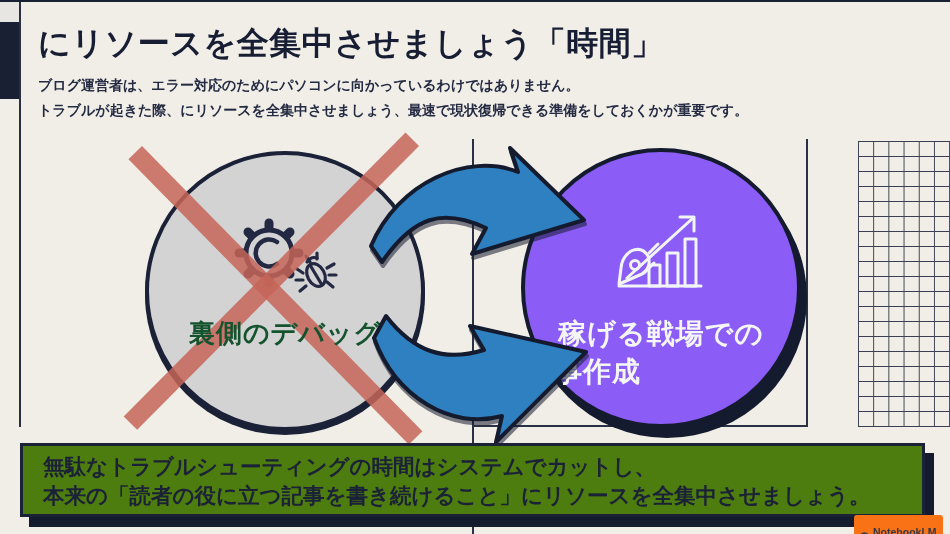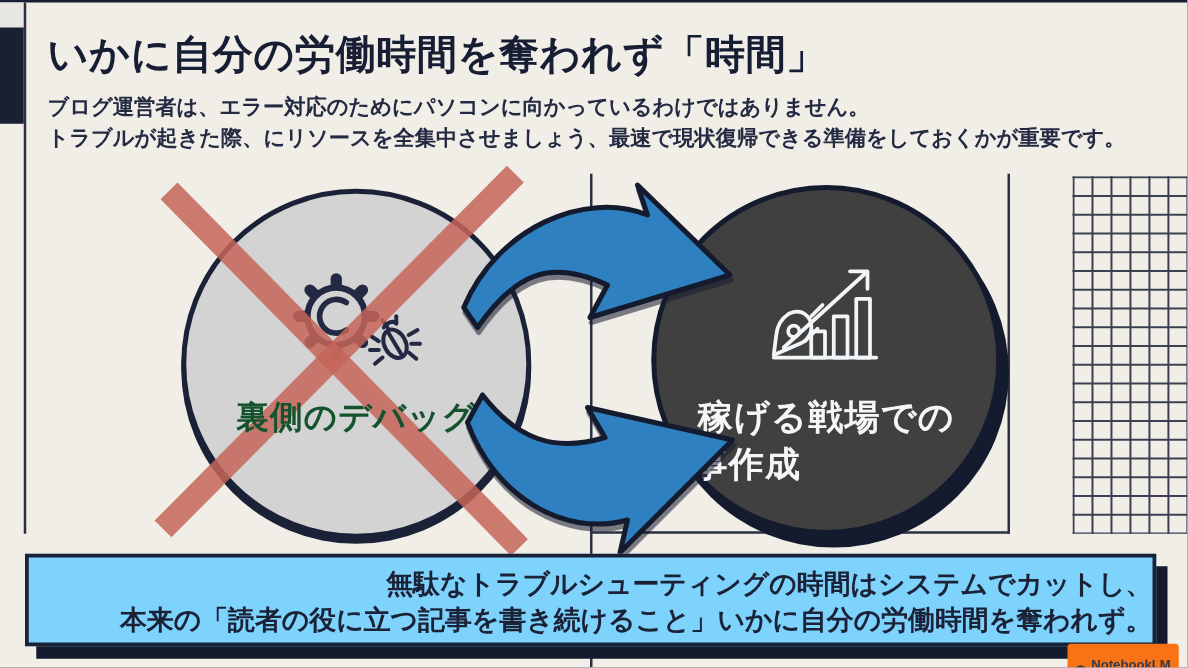--- a/index.html
+++ b/index.html
@@ -9,67 +9,67 @@
     font-family:"Liberation Sans","DejaVu Sans",sans-serif;
   }
   .abs{position:absolute;}
   
   .top-edge{left:0;top:0;width:950px;height:2px;background:#1a2033;}
   .corner-light{left:0;top:2px;width:19px;height:20px;background:#e7e6e2;}
   .accent-block{left:0;top:22px;width:19px;height:77px;background:#1a2033;}
   .vline-left{left:19px;top:2px;width:2px;height:425px;background:#2a3042;}
   
   .title{left:38px;top:22px;width:880px;font-size:32px;font-weight:bold;color:#171d33;letter-spacing:.5px;}
-  .subtitle{left:38px;top:73px;width:890px;font-size:17px;line-height:25px;font-weight:600;color:#232a42;}
+  .subtitle{left:38px;top:73px;width:890px;font-size:14px;line-height:25px;font-weight:600;color:#232a42;}
   
   .vline-mid{left:472px;top:139px;width:2px;height:395px;background:#2b3144;}
   .vline-right{left:806px;top:139px;width:2px;height:288px;background:#2b3144;}
   .hline-bottom{left:472px;top:425px;width:336px;height:2px;background:#2b3144;}
   .gridpaper{left:858px;top:141px;width:92px;height:286px;
     background-image:linear-gradient(#3a4052 1.3px,transparent 1.3px),
                      linear-gradient(90deg,#3a4052 1.3px,transparent 1.3px);
     background-size:15.2px 15px;}
   
   .circle{border-radius:50%;box-sizing:border-box;}
   .circle-gray{left:145px;top:151px;width:280px;height:280px;background:#d4d3d4;
     border:4px solid #1b2136;box-shadow:0 4px 0 #1b2136;}
-  .circle-blue{left:521px;top:148px;width:280px;height:280px;background:#404040;
+  .circle-blue{left:521px;top:148px;width:280px;height:280px;background:#8b5cf6;
     border:4px solid #151b2f;box-shadow:6px 10px 0 #151b2f;}
   .gray-label{left:145px;top:316px;width:280px;text-align:center;
     font-size:26px;font-weight:bold;color:#14532d;letter-spacing:1px;}
   .blue-label1{left:0;right:0;top:163px;text-align:center;font-size:28px;font-weight:bold;color:#f4f6f8;letter-spacing:1px;}
   .blue-label2{left:0;right:0;top:201px;text-align:left;font-size:28px;font-weight:bold;color:#f4f6f8;letter-spacing:1px;}
   
   .xstroke{width:400px;height:19px;background:rgba(198,101,88,.85);transform-origin:0 0;}
   .x1{left:142px;top:146px;transform:rotate(45.5deg);}
   .x2{left:419px;top:146px;transform:rotate(134.8deg);}
   
   .arrows{left:0;top:0;width:950px;height:534px;pointer-events:none;
     filter:drop-shadow(1px 4px 0 rgba(21,27,46,.55));}
   
-  .bottom-box{left:20px;top:443px;width:899px;height:68px;background:#7dd3fc;
-    border:3px solid #1b2136;box-shadow:9px 10px 0 #151b2e;box-sizing:content-box;text-align:right;}
+  .bottom-box{left:20px;top:443px;width:899px;height:68px;background:#4d7c0f;
+    border:3px solid #1b2136;box-shadow:9px 10px 0 #151b2e;box-sizing:content-box;}
   .bottom-box .line{margin:0 0 0 20px;font-size:21.5px;font-weight:bold;color:#1b2136;line-height:28.5px;}
   .bottom-box .line:first-child{margin-top:7px;}
   
   .badge{left:854px;top:515px;height:34px;padding:0 6px 0 5px;background:#f97316;
     border-radius:3px;display:flex;align-items:center;gap:3px;}
   .badge span{font-size:10.5px;font-weight:bold;color:#33384a;}
 </style>
 </head>
 <body>
 
 <div class="slide">
 
   <div class="abs top-edge"></div>
   <div class="abs corner-light"></div>
   <div class="abs accent-block"></div>
   <div class="abs vline-left"></div>
 
-  <div class="abs title">いかに自分の労働時間を奪われず「時間」</div>
+  <div class="abs title">にリソースを全集中させましょう「時間」</div>
   <div class="abs subtitle">
     <div>ブログ運営者は、エラー対応のためにパソコンに向かっているわけではありません。</div>
     <div>トラブルが起きた際、にリソースを全集中させましょう、最速で現状復帰できる準備をしておくかが重要です。</div>
   </div>
 
   <div class="abs vline-mid"></div>
   <div class="abs vline-right"></div>
   <div class="abs hline-bottom"></div>
   <div class="abs gridpaper"></div>
 
@@ -155,21 +155,21 @@
         L 496 442
         L 586 352
         L 470 326
         L 484 350
         C 444 362, 414 352, 386 316 Z"></path>
     </g>
   </svg>
 
   <div class="abs bottom-box">
     <p class="line">無駄なトラブルシューティングの時間はシステムでカットし、</p>
-    <p class="line">本来の「読者の役に立つ記事を書き続けること」いかに自分の労働時間を奪われず。</p>
+    <p class="line">本来の「読者の役に立つ記事を書き続けること」にリソースを全集中させましょう。</p>
   </div>
 
   <div class="abs badge">
     <svg width="11" height="11" viewBox="0 0 12 12">
       <g stroke="#33384a" stroke-width="1.6" fill="none" stroke-linecap="round">
         <path d="M 2 9 A 4.5 4.5 0 0 1 10 9"></path>
         <path d="M 4.4 9 A 2.2 2.2 0 0 1 7.6 9"></path>
       </g>
     </svg>
     <span>NotebookLM</span>

